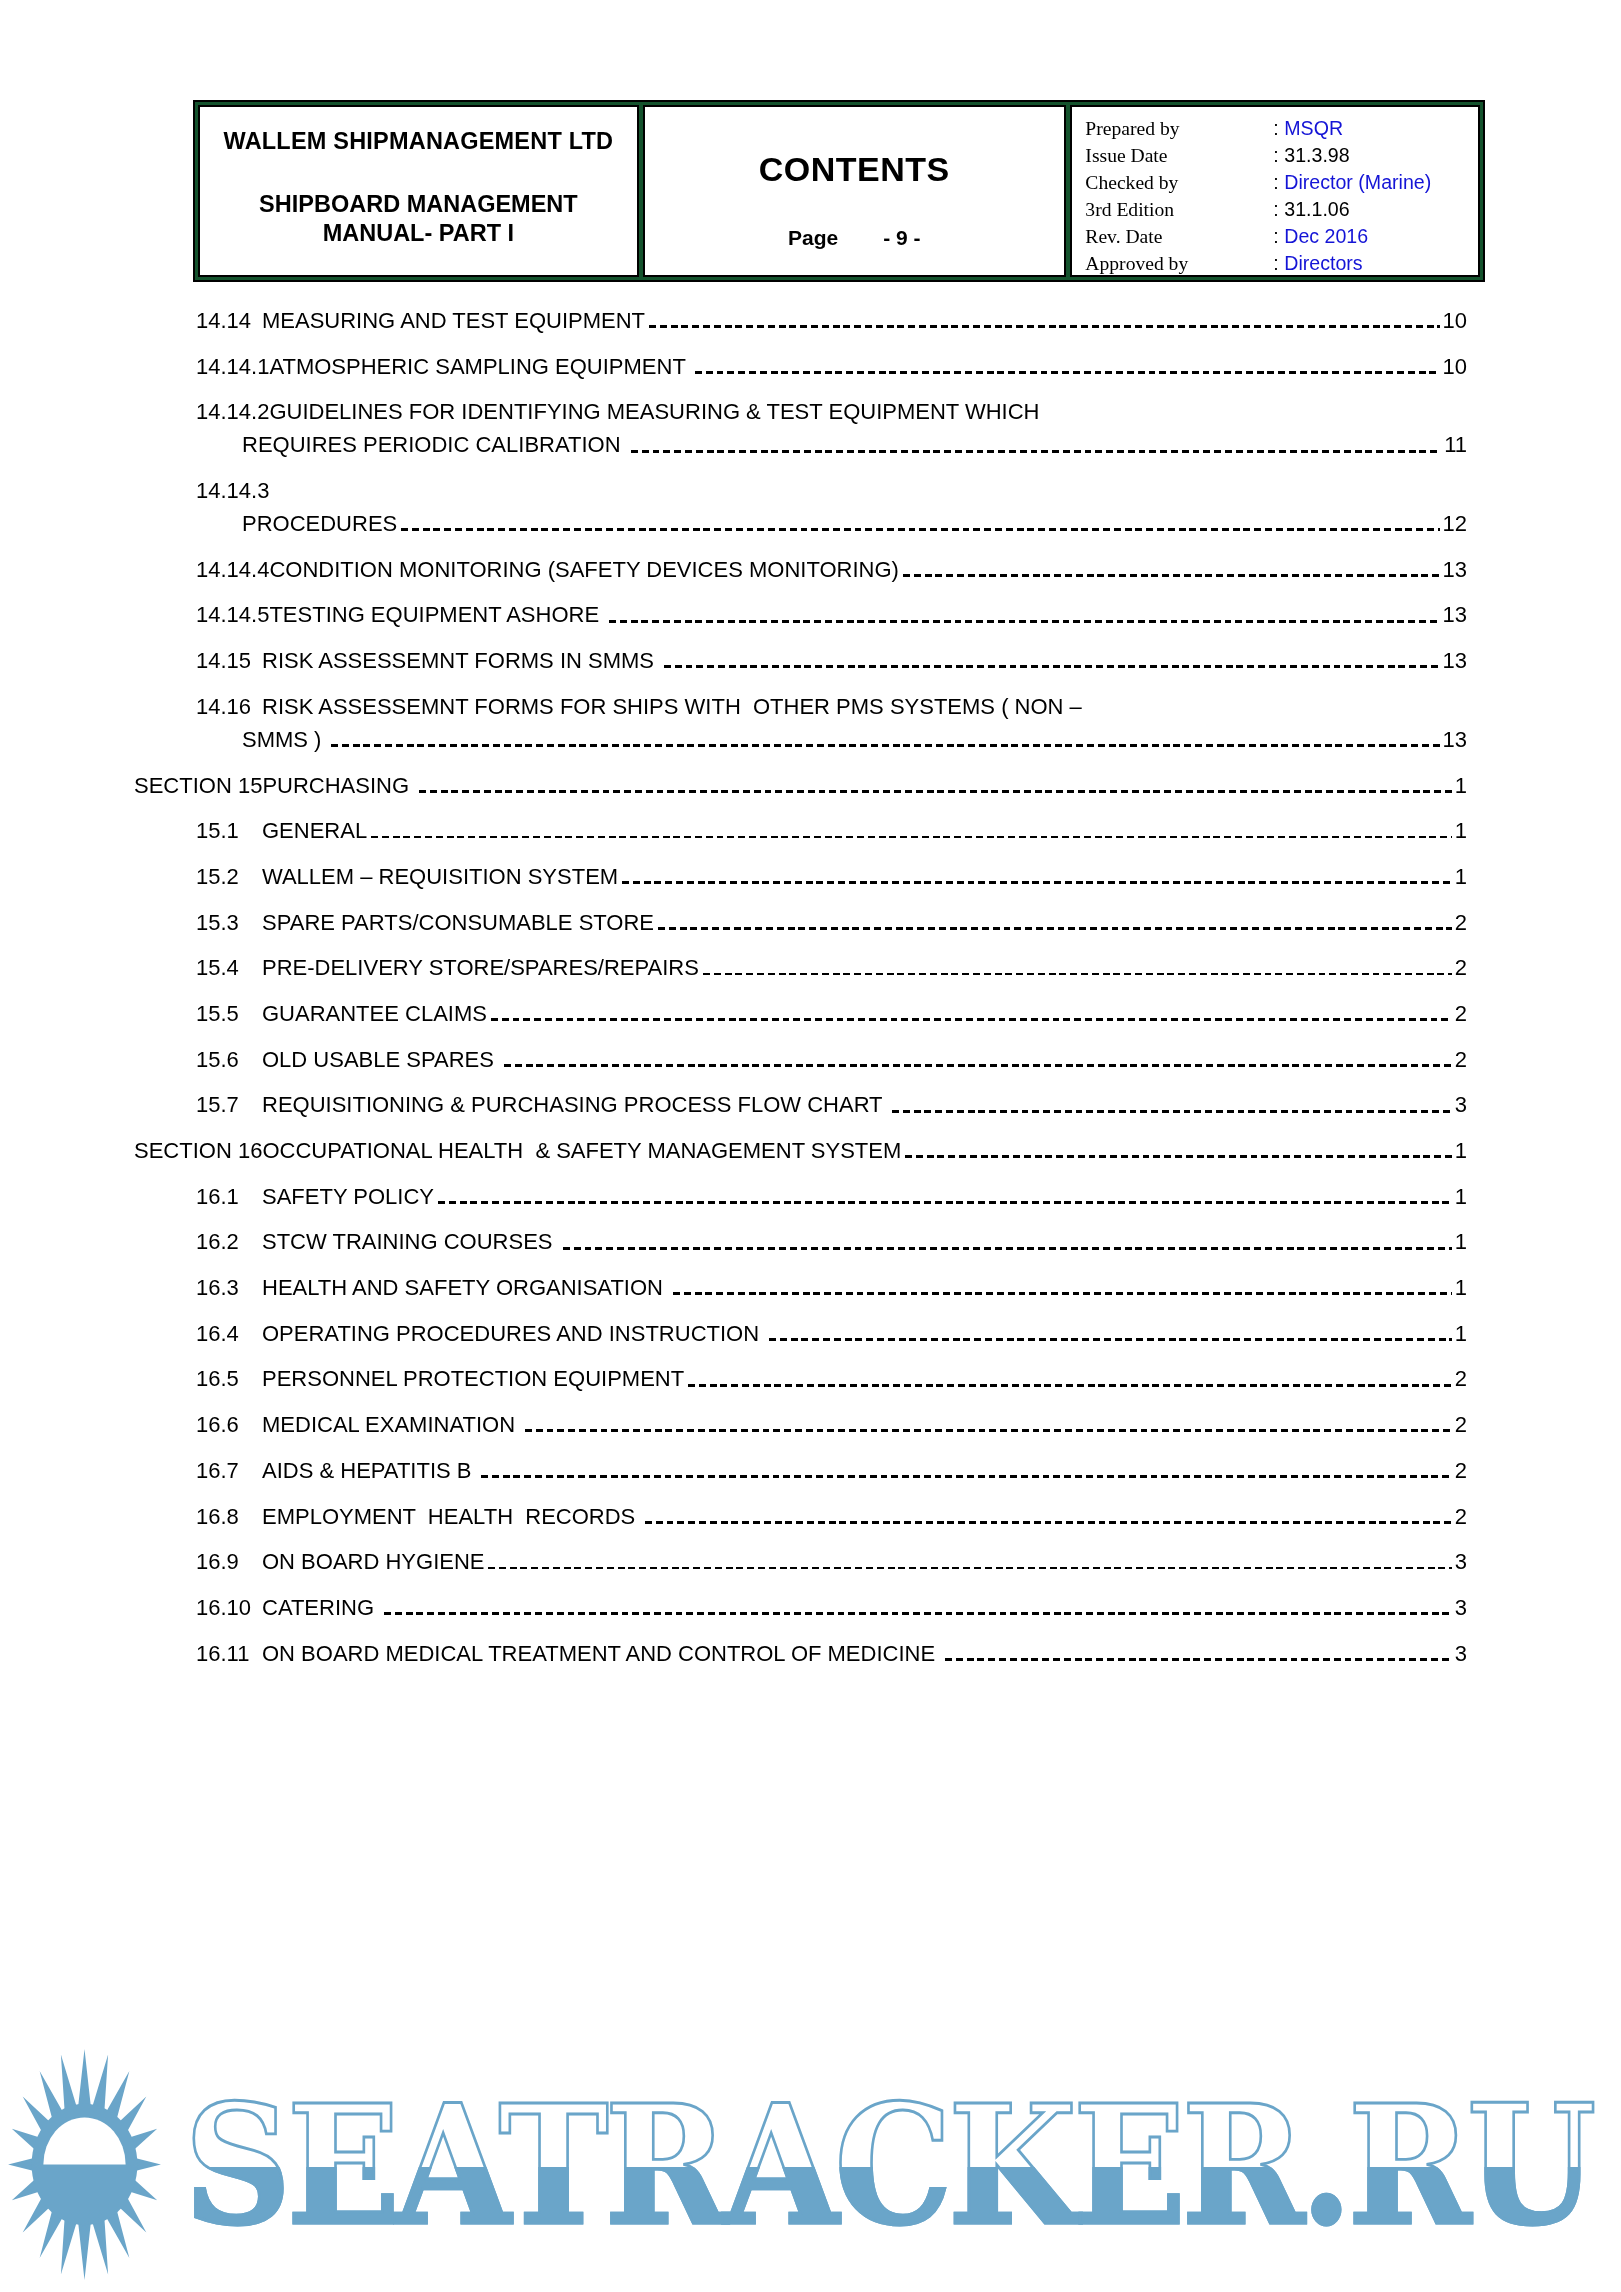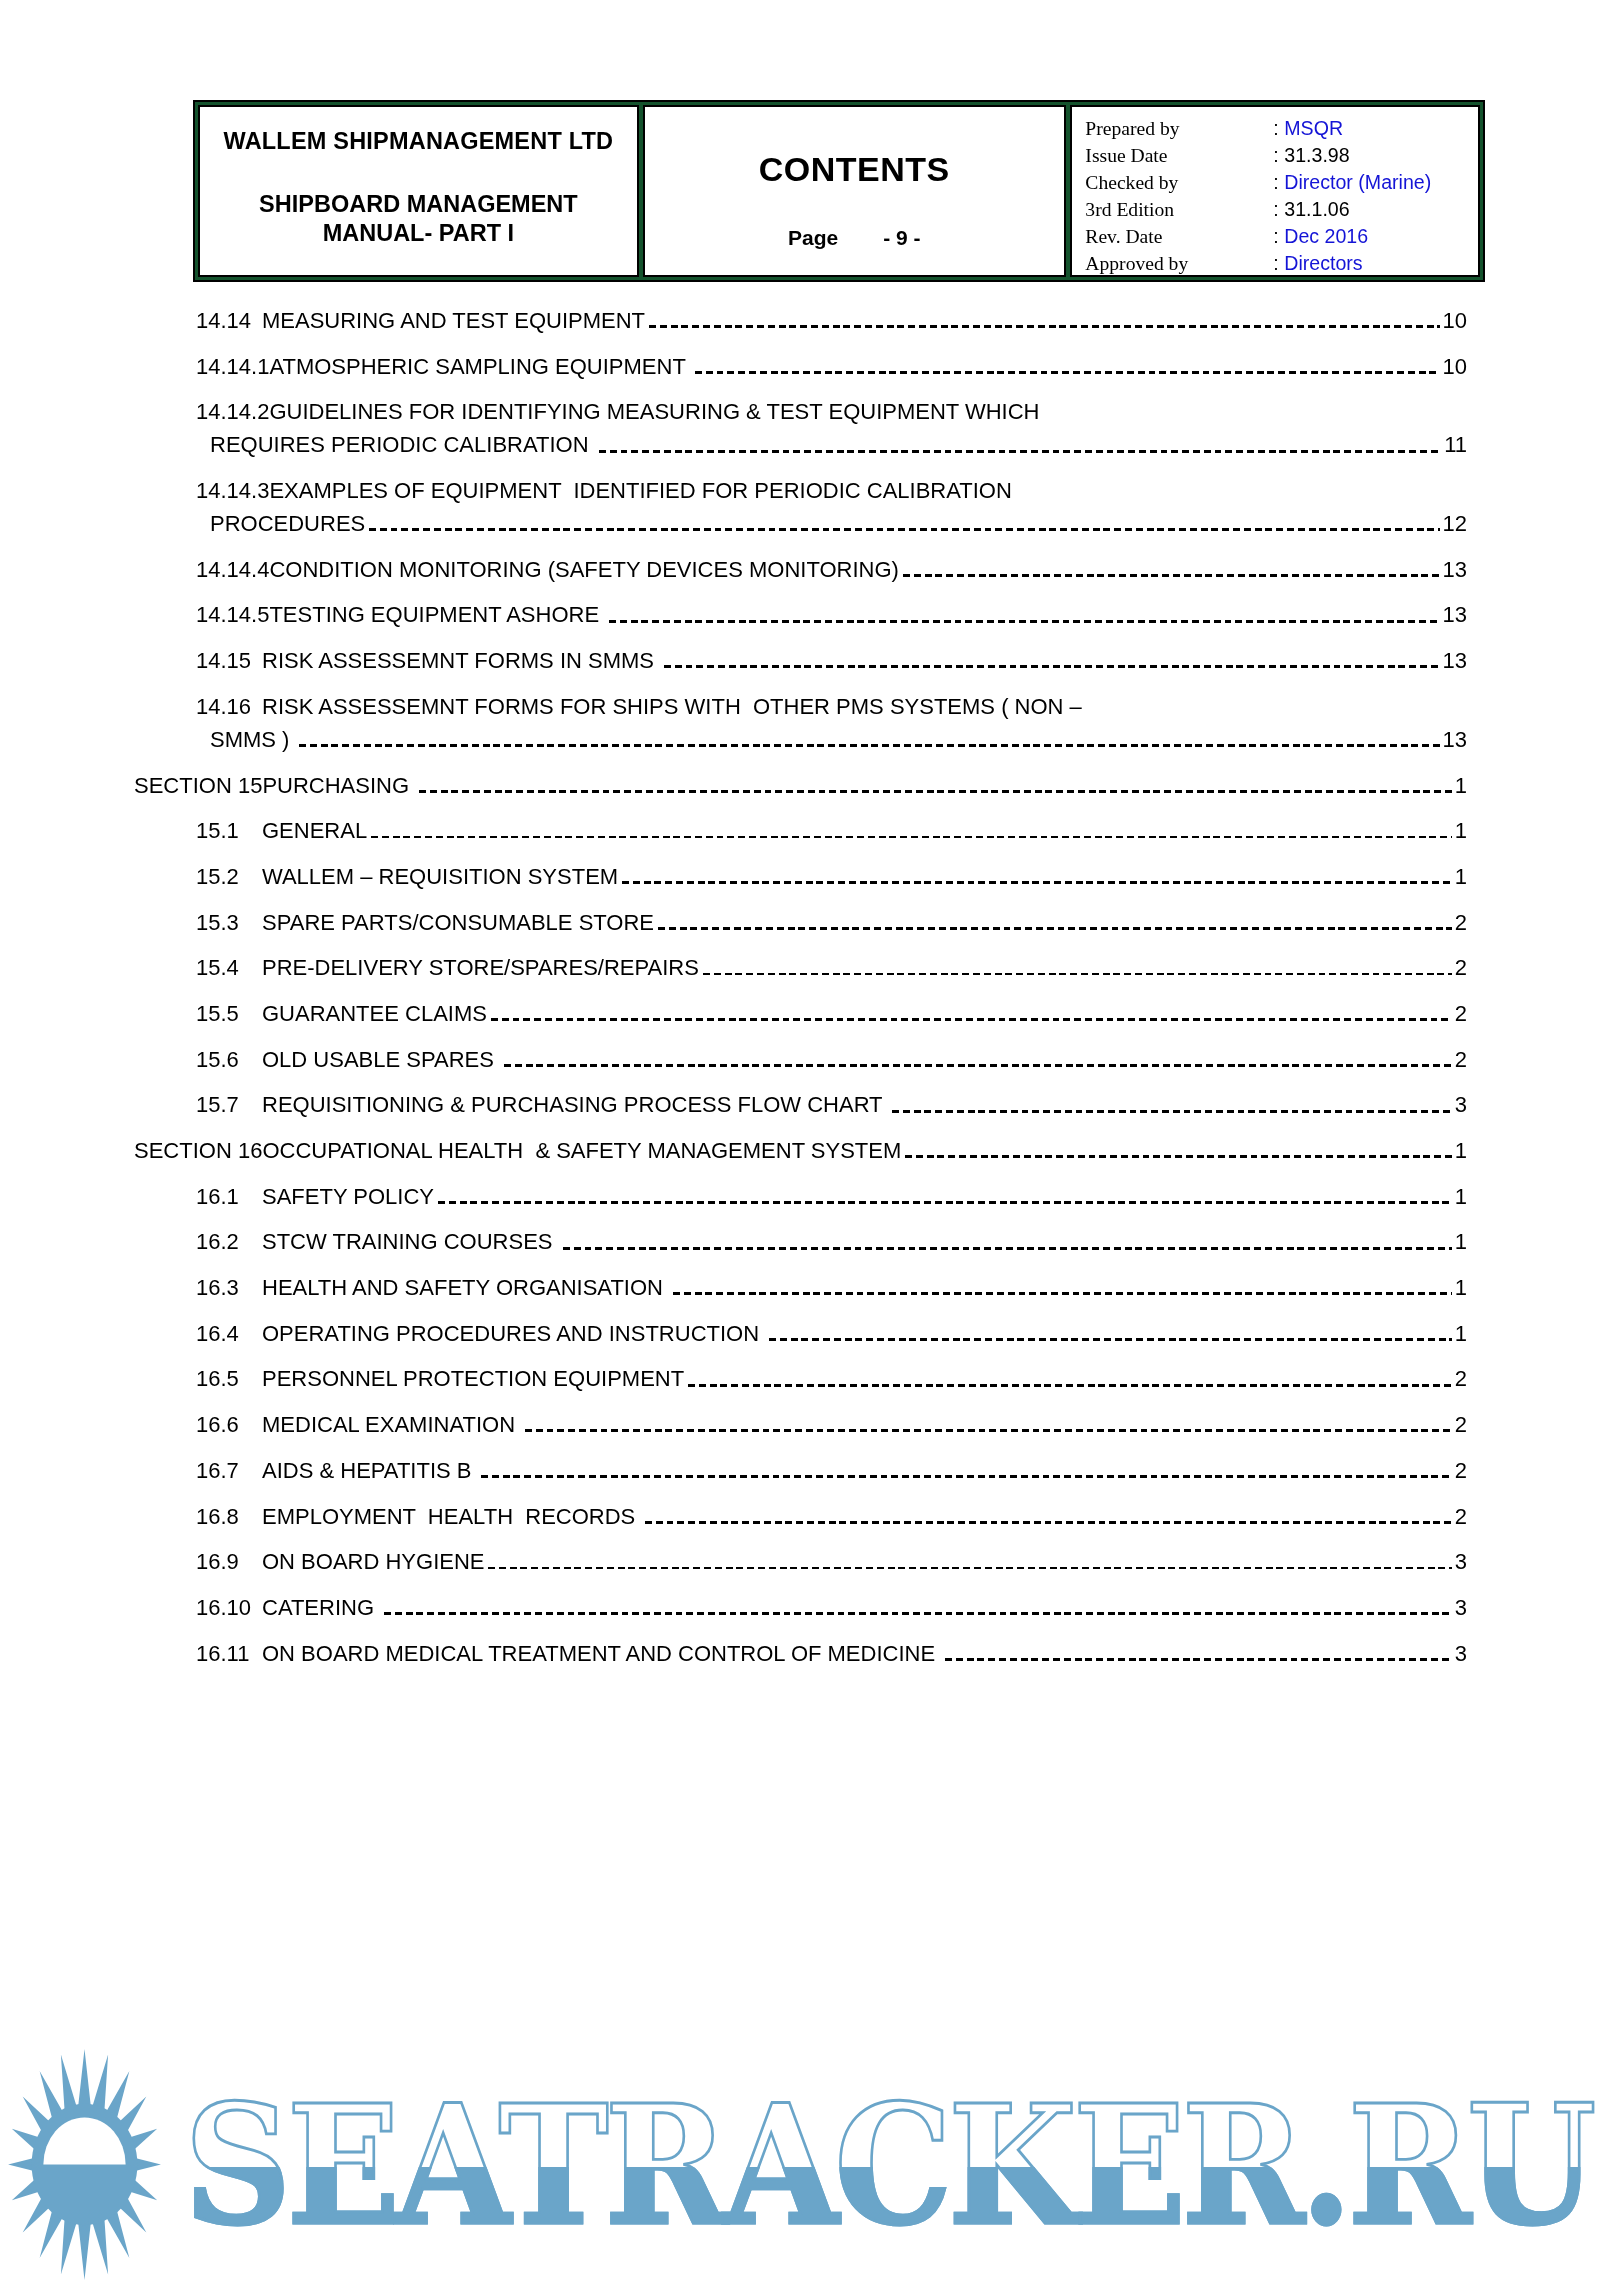--- a/index.html
+++ b/index.html
@@ -36,21 +36,21 @@
   .meta-colon { color:#000; }
   .meta-val-blue  { color:#1414d6; }
   .meta-val-black { color:#000; }
   
   .toc { position:absolute; left:134px; top:304px; width:1333px; font-size:22px; }
   .toc-row { margin-bottom:12.7px; }
   .toc-line { display:flex; line-height:33px; }
   .toc-label { flex:0 0 auto; min-width:128px; white-space:pre; }
   .toc-row.item .toc-label { padding-left:62px; }
   .toc-title { flex:0 0 auto; white-space:pre; }
-  .toc-line.cont { margin-left:76px; }
+  .toc-line.cont { margin-left:108px; }
   .leader {
     flex:1 1 19.6px; height:2.9px; min-width:17.6px;
     align-self:flex-end; margin:0 2.9px 8.8px 3.9px;
     background:repeating-linear-gradient(to right,#000 0 6.9px,transparent 6.9px 10.8px);
   }
   .toc-page { flex:0 0 auto; text-align:right; }
   
   .watermark {
     position:absolute; left:5.9px; top:2045px;
     display:flex; align-items:center; gap:21px;
@@ -127,21 +127,20 @@
         </div>
         <div class="toc-line cont">
           <span class="toc-title">REQUIRES PERIODIC CALIBRATION </span>
           <span class="leader"></span>
           <span class="toc-page">11</span>
         </div>
       </div>
       <div class="toc-row item">
         <div class="toc-line">
           <span class="toc-label">14.14.3</span>
-          <span class="toc-title">EXAMPLES OF EQUIPMENT  IDENTIFIED FOR PERIODIC CALIBRATION</span>
         </div>
         <div class="toc-line cont">
           <span class="toc-title">PROCEDURES</span>
           <span class="leader"></span>
           <span class="toc-page">12</span>
         </div>
       </div>
       <div class="toc-row item">
         <div class="toc-line">
           <span class="toc-label">14.14.4</span>

